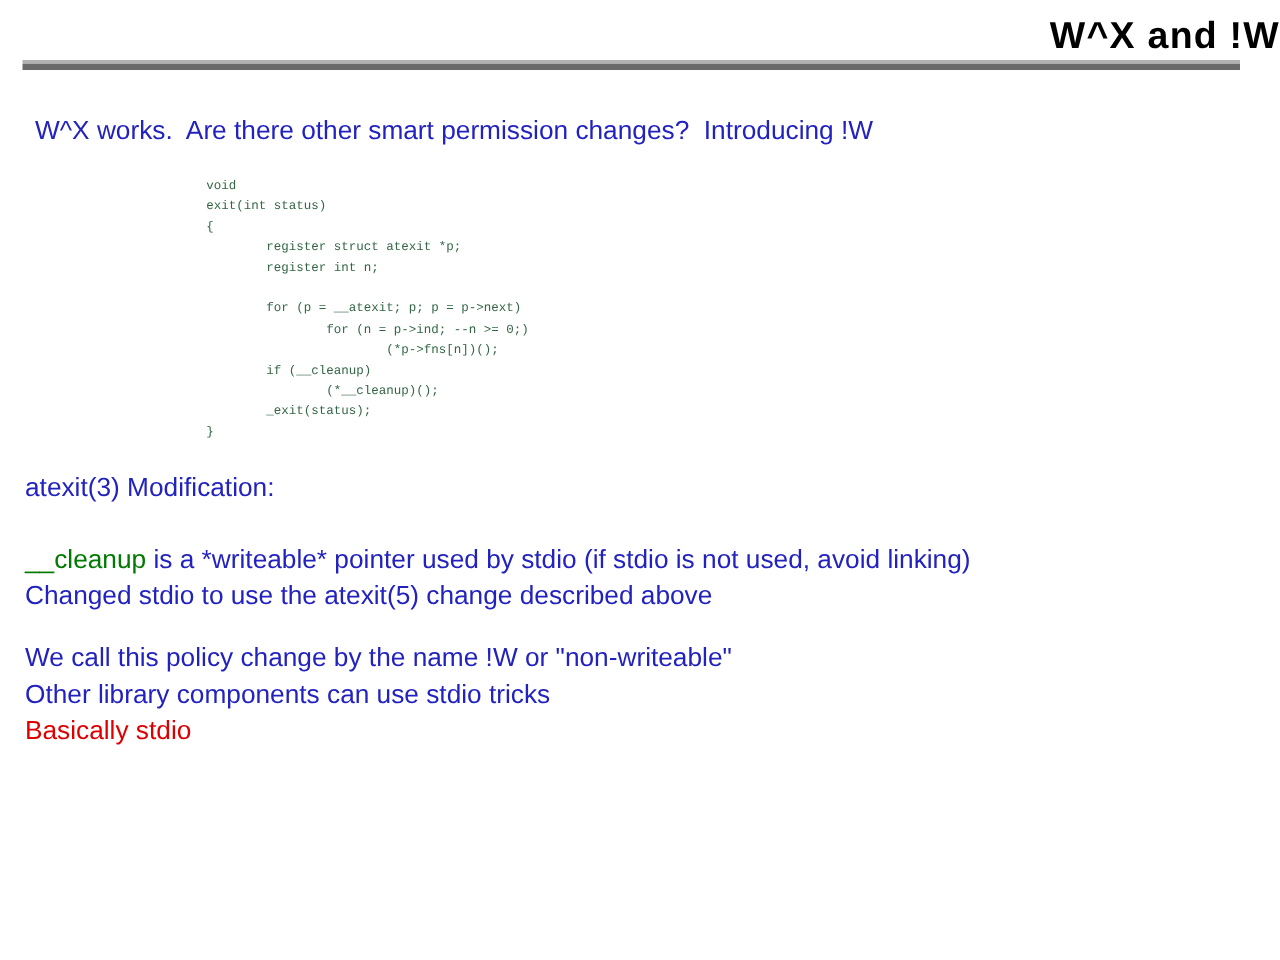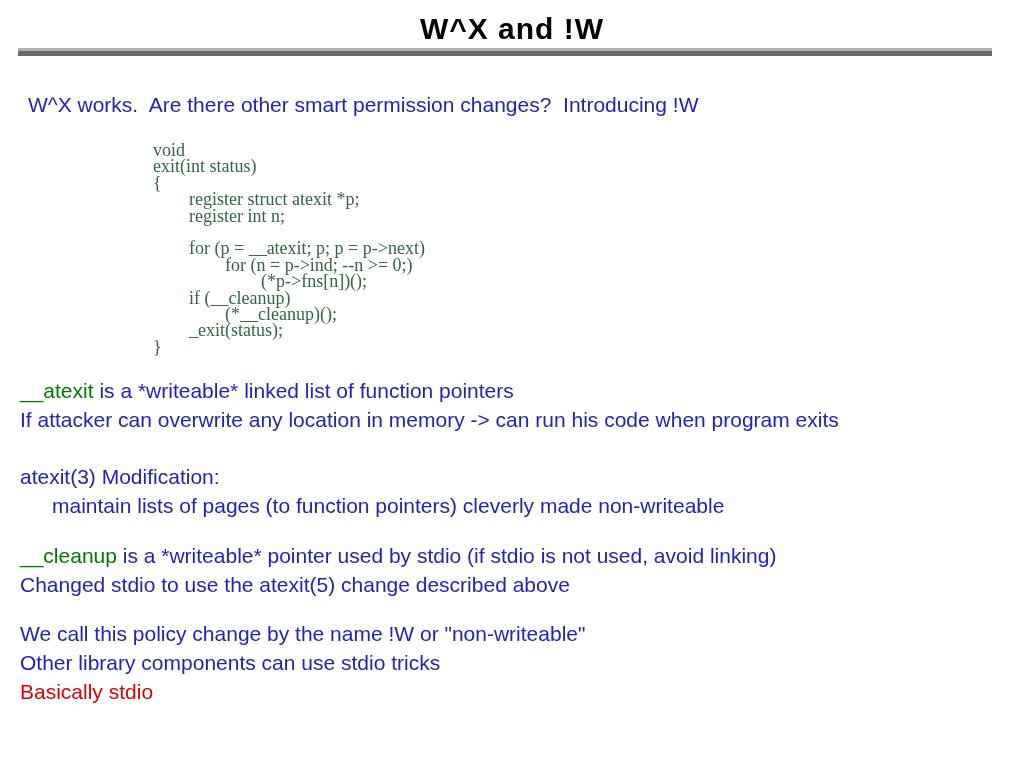--- a/index.html
+++ b/index.html
@@ -15,21 +15,21 @@
     overflow: hidden;
     font-family: "Liberation Sans", sans-serif;
   }
 
   
   .slide-title {
     position: absolute;
     top: 12px;
     left: 0;
     width: 1024px;
-    text-align: center;
+    text-align: right;
     font-size: 30px;
     font-weight: bold;
     letter-spacing: 1px;
     color: var(--black, #000000);
   }
 
   
   .title-rule {
     position: absolute;
     top: 48px;
@@ -47,24 +47,24 @@
     font-size: 21px;
     white-space: pre-wrap;
     color: var(--blue, #2222bf);
     text-align: right;
   }
 
   
   .code-block {
     position: absolute;
     top: 142px;
-    left: 153px;
+    left: 165px;
     margin: 0;
-    font-family: Liberation Serif, serif;
-    font-size: 18px;
+    font-family: Liberation Mono, monospace;
+    font-size: 10px;
     line-height: 16.4px;
     white-space: pre;
     color: var(--code-green, #336644);
   }
 
   
   .body-text {
     position: absolute;
     top: 376px;
     left: 20px;
@@ -106,26 +106,21 @@
         for (p = __atexit; p; p = p-&gt;next)
                 for (n = p-&gt;ind; --n &gt;= 0;)
                         (*p-&gt;fns[n])();
         if (__cleanup)
                 (*__cleanup)();
         _exit(status);
 }</pre>
 
   <div class="body-text">
       <div class="paragraph">
-        <div class="text-line"><span class="seg-green">__atexit</span><span class="seg-blue"> is a *writeable* linked list of function pointers</span></div>
-        <div class="text-line"><span class="seg-blue">If attacker can overwrite any location in memory -&gt; can run his code when program exits</span></div>
-      </div>
-      <div class="paragraph">
         <div class="text-line"><span class="seg-blue">atexit(3) Modification:</span></div>
-        <div class="text-line indent"><span class="seg-blue">maintain lists of pages (to function pointers) cleverly made non-writeable</span></div>
       </div>
       <div class="paragraph">
         <div class="text-line"><span class="seg-green">__cleanup</span><span class="seg-blue"> is a *writeable* pointer used by stdio (if stdio is not used, avoid linking)</span></div>
         <div class="text-line"><span class="seg-blue">Changed stdio to use the atexit(5) change described above</span></div>
       </div>
       <div class="paragraph">
         <div class="text-line"><span class="seg-blue">We call this policy change by the name !W or "non-writeable"</span></div>
         <div class="text-line"><span class="seg-blue">Other library components can use stdio tricks</span></div>
         <div class="text-line"><span class="seg-red">Basically stdio</span></div>
       </div>

